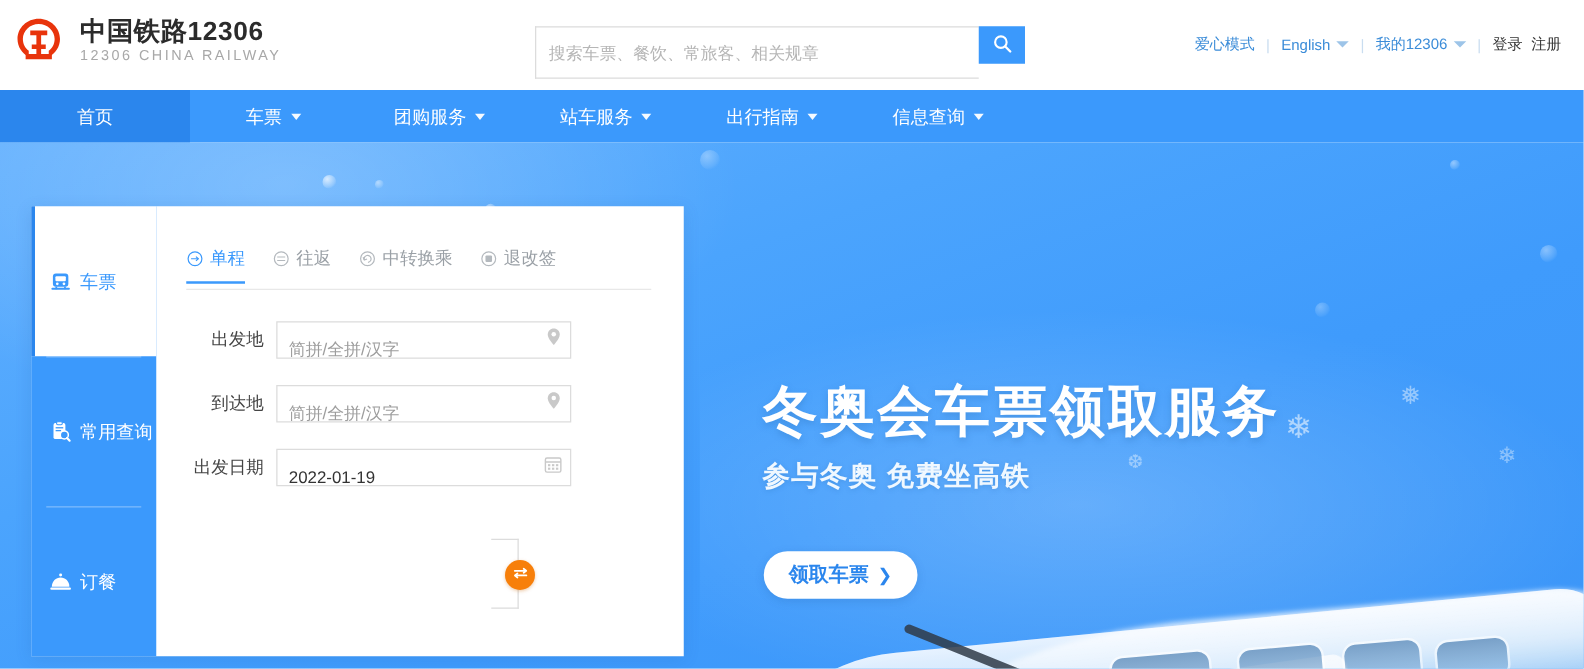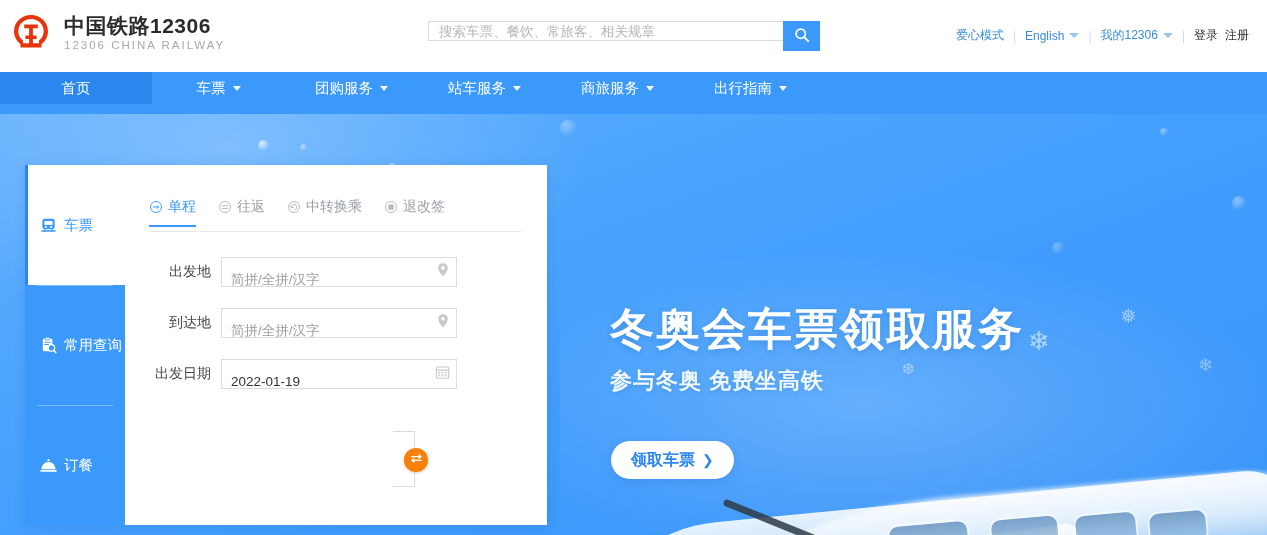--- a/index.html
+++ b/index.html
@@ -31,21 +31,21 @@
     font-size: 11.5px; color: #a8a8a8; letter-spacing: 2.0px;
     line-height: 15px; font-weight: normal;
   }
 
   
   .search-wrap {
     position: absolute; left: 428px; top: 21px;
     display: flex; align-items: stretch; height: 30px;
   }
   .search-input {
-    width: 355px; height: 20px;
+    width: 355px; height: 42px;
     border: 1px solid #dcdcdc; border-right: none;
     padding: 0 10px; font-size: 13.5px; color: #333;
     outline: none; background: #fff;
     font-family: "Liberation Sans", "DejaVu Sans", sans-serif;
   }
   .search-input::placeholder { color: #b6b6b6; }
   .search-btn {
     width: 37px; height: 30px; background: #3b99fc;
     border: none; cursor: pointer;
     display: flex; align-items: center; justify-content: center;
@@ -66,21 +66,21 @@
     border-top: 5px solid #9dc4e8; vertical-align: middle;
   }
 
   
   .nav {
     position: absolute; left: 0; top: 72px; width: 1267px; height: 42px;
     background: #3b99fc; display: flex; align-items: stretch;
   }
   .nav-item {
     flex: 0 0 auto; display: flex; align-items: center; justify-content: center;
-    color: #fff; font-size: 14.5px; cursor: pointer; height: 32px;
+    color: #fff; font-size: 14.5px; cursor: pointer; height: 42px;
     white-space: nowrap;
   }
   .nav-item.first { width: 152px; background: #2b86ed; }
   .nav-item.rest { width: 133px; }
   .nav-caret {
     display: inline-block; width: 0; height: 0; margin-left: 7px;
     border-left: 4.5px solid transparent; border-right: 4.5px solid transparent;
     border-top: 5px solid #ffffff; vertical-align: middle; opacity: .95;
   }
 
@@ -287,25 +287,25 @@
     </div>
     <div class="nav-item rest">
       <span>团购服务</span>
       <span class="nav-caret"></span>
     </div>
     <div class="nav-item rest">
       <span>站车服务</span>
       <span class="nav-caret"></span>
     </div>
     <div class="nav-item rest">
-      <span>商旅服务</span>
+      <span>出行指南</span>
       <span class="nav-caret"></span>
     </div>
     <div class="nav-item rest">
-      <span>出行指南</span>
+      <span>信息查询</span>
       <span class="nav-caret"></span>
     </div>
   </div>
 
   <div class="hero">
     <div class="hero-glow"></div>
 
     <div class="bokeh" style="left:258px;top:26px;width:11px;height:11px;opacity:.75"></div>
     <div class="bokeh" style="left:300px;top:30px;width:7px;height:7px;opacity:.5"></div>
     <div class="bokeh" style="left:388px;top:49px;width:9px;height:9px;opacity:.6"></div>

